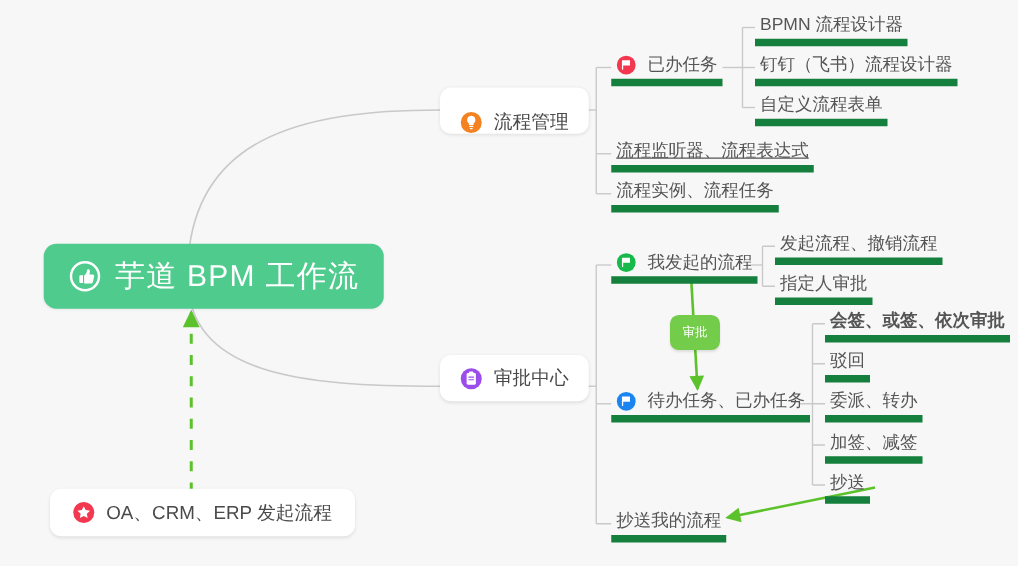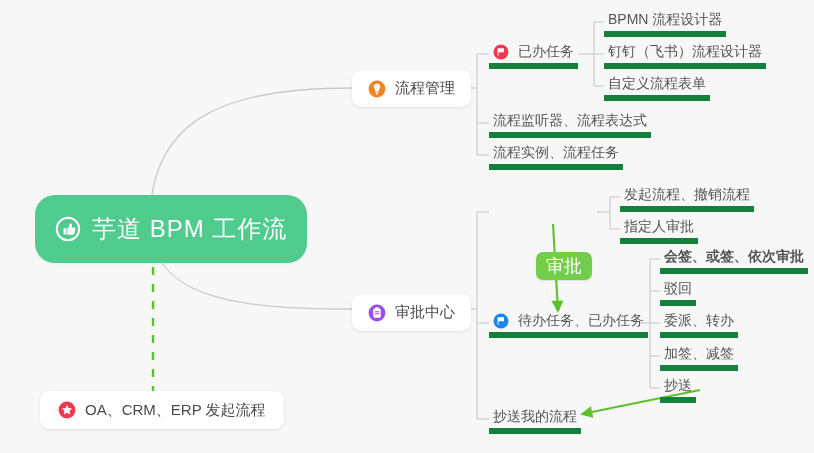--- a/index.html
+++ b/index.html
@@ -34,23 +34,23 @@
     position: absolute;
     box-sizing: border-box;
     display: flex;
     align-items: center;
     white-space: nowrap;
   }
 
   
   .root-node {
     background: #4ECB8D;
-    border-radius: 20px;
+    border-radius: 10px;
     padding: 0 20px;
-    height: 68px;
+    height: 52px;
     box-shadow: 0 1px 2px rgba(0,0,0,0.06);
   }
   .root-label {
     color: #ffffff;
     font-size: 24px;
     letter-spacing: 1px;
     margin-left: 11px;
   }
 
   
@@ -96,21 +96,21 @@
   .tag-node {
     background: #74CC4B;
     border-radius: 7px;
     height: 28px;
     padding: 0 10px;
     justify-content: center;
     box-shadow: 0 1px 2px rgba(0,0,0,0.10);
   }
   .tag-label {
     color: #ffffff;
-    font-size: 18px;
+    font-size: 10px;
     text-align: right;
   }
 
   
   .icon {
     display: inline-flex;
     align-items: center;
     justify-content: center;
     flex: 0 0 auto;
   }
@@ -175,21 +175,21 @@
       <svg width="26" height="26" viewBox="0 0 26 26">
         <circle cx="13" cy="13" r="11.2" fill="none" stroke="#ffffff" stroke-width="2"></circle>
         <path d="M9.3 12.2 h2.1 v6.2 h-2.1 a0.8 0.8 0 0 1 -0.8 -0.8 v-4.6 a0.8 0.8 0 0 1 0.8 -0.8 z
                  M12.3 12.4 c1.3 -0.9 2.1 -2.2 2.2 -3.6 c0.05 -1.0 0.7 -1.5 1.4 -1.3 c0.8 0.2 1.1 0.9 1.0 1.9
                  l-0.35 2.2 h2.5 c0.9 0 1.5 0.75 1.3 1.6 l-1.0 4.4 c-0.15 0.7 -0.75 1.2 -1.5 1.2 h-5.55 z" fill="#ffffff"></path>
       </svg>
     </span>
     <span class="root-label">芋道 BPM 工作流</span>
   </div>
 
-  <div class="node card-node" style="left:352px; top:70px;">
+  <div class="node card-node" style="left:352px; top:70px;align-items:flex-end;">
     <span class="icon">
       <svg width="18" height="18" viewBox="0 0 18 18">
         <circle cx="9" cy="9" r="8.4" fill="#F58220"></circle>
         <path d="M9 3.6 a3.3 3.3 0 0 0 -1.9 6.0 v1.3 h3.8 v-1.3 A3.3 3.3 0 0 0 9 3.6 z" fill="#ffffff"></path>
         <rect x="7.3" y="11.5" width="3.4" height="1.15" rx="0.55" fill="#ffffff"></rect>
         <rect x="7.8" y="13.3" width="2.4" height="1.1" rx="0.55" fill="#ffffff"></rect>
       </svg>
     </span>
     <span class="card-label">流程管理</span>
   </div>
@@ -198,53 +198,63 @@
     <span class="icon">
       <svg width="16" height="16" viewBox="0 0 16 16">
         <circle cx="8" cy="8" r="7.5" fill="#F2374E"></circle>
         <path d="M5.1 4.2 h5.9 v4.1 h-5.9 z" fill="#ffffff"></path>
         <rect x="4.55" y="4.2" width="1.0" height="7.6" rx="0.5" fill="#ffffff"></rect>
       </svg>
     </span>
     <span class="leaf-label">已办任务</span>
   </div>
 
-  <div class="node leaf-node" style="left:489px; top:109px;">
+  <div class="node leaf-node" style="left:489px; top:109px;text-decoration:underline;">
     <span class="leaf-label">流程监听器、流程表达式</span>
   </div>
 
   <div class="node leaf-node" style="left:489px; top:141px;justify-content:center;">
     <span class="leaf-label">流程实例、流程任务</span>
   </div>
 
   <div class="node leaf-node" style="left:604px; top:8px;">
     <span class="leaf-label">BPMN 流程设计器</span>
   </div>
 
   <div class="node leaf-node" style="left:604px; top:40px;">
     <span class="leaf-label">钉钉（飞书）流程设计器</span>
   </div>
 
   <div class="node leaf-node" style="left:604px; top:72px;align-items:center;">
     <span class="leaf-label">自定义流程表单</span>
   </div>
 
-  <div class="node card-node" style="left:352px; top:294px;text-align:right;">
+  <div class="node card-node" style="left:352px; top:284px;text-align:right;">
     <span class="icon">
       <svg width="18" height="18" viewBox="0 0 18 18">
         <circle cx="9" cy="9" r="8.4" fill="#9B4DEB"></circle>
         <rect x="5.3" y="4.4" width="7.4" height="9.3" rx="1.1" fill="#ffffff"></rect>
         <rect x="7.2" y="3.2" width="3.6" height="2.1" rx="0.8" fill="#ffffff"></rect>
         <rect x="6.7" y="7.2" width="4.6" height="0.95" rx="0.45" fill="#9B4DEB"></rect>
         <rect x="6.7" y="9.3" width="4.6" height="0.95" rx="0.45" fill="#9B4DEB"></rect>
       </svg>
     </span>
     <span class="card-label">审批中心</span>
   </div>
 
+  <div class="node leaf-node with-icon" style="left:489px; top:198px;">
+    <span class="icon">
+      <svg width="16" height="16" viewBox="0 0 16 16">
+        <circle cx="8" cy="8" r="7.5" fill="#17B94A"></circle>
+        <path d="M5.1 4.2 h5.9 v4.1 h-5.9 z" fill="#ffffff"></path>
+        <rect x="4.55" y="4.2" width="1.0" height="7.6" rx="0.5" fill="#ffffff"></rect>
+      </svg>
+    </span>
+    <span class="leaf-label">我发起的流程</span>
+  </div>
 
   <div class="node leaf-node with-icon" style="left:489px; top:309px;">
     <span class="icon">
       <svg width="16" height="16" viewBox="0 0 16 16">
         <circle cx="8" cy="8" r="7.5" fill="#1A85F0"></circle>
         <path d="M5.1 4.2 h5.9 v4.1 h-5.9 z" fill="#ffffff"></path>
         <rect x="4.55" y="4.2" width="1.0" height="7.6" rx="0.5" fill="#ffffff"></rect>
       </svg>
     </span>
     <span class="leaf-label">待办任务、已办任务</span>

